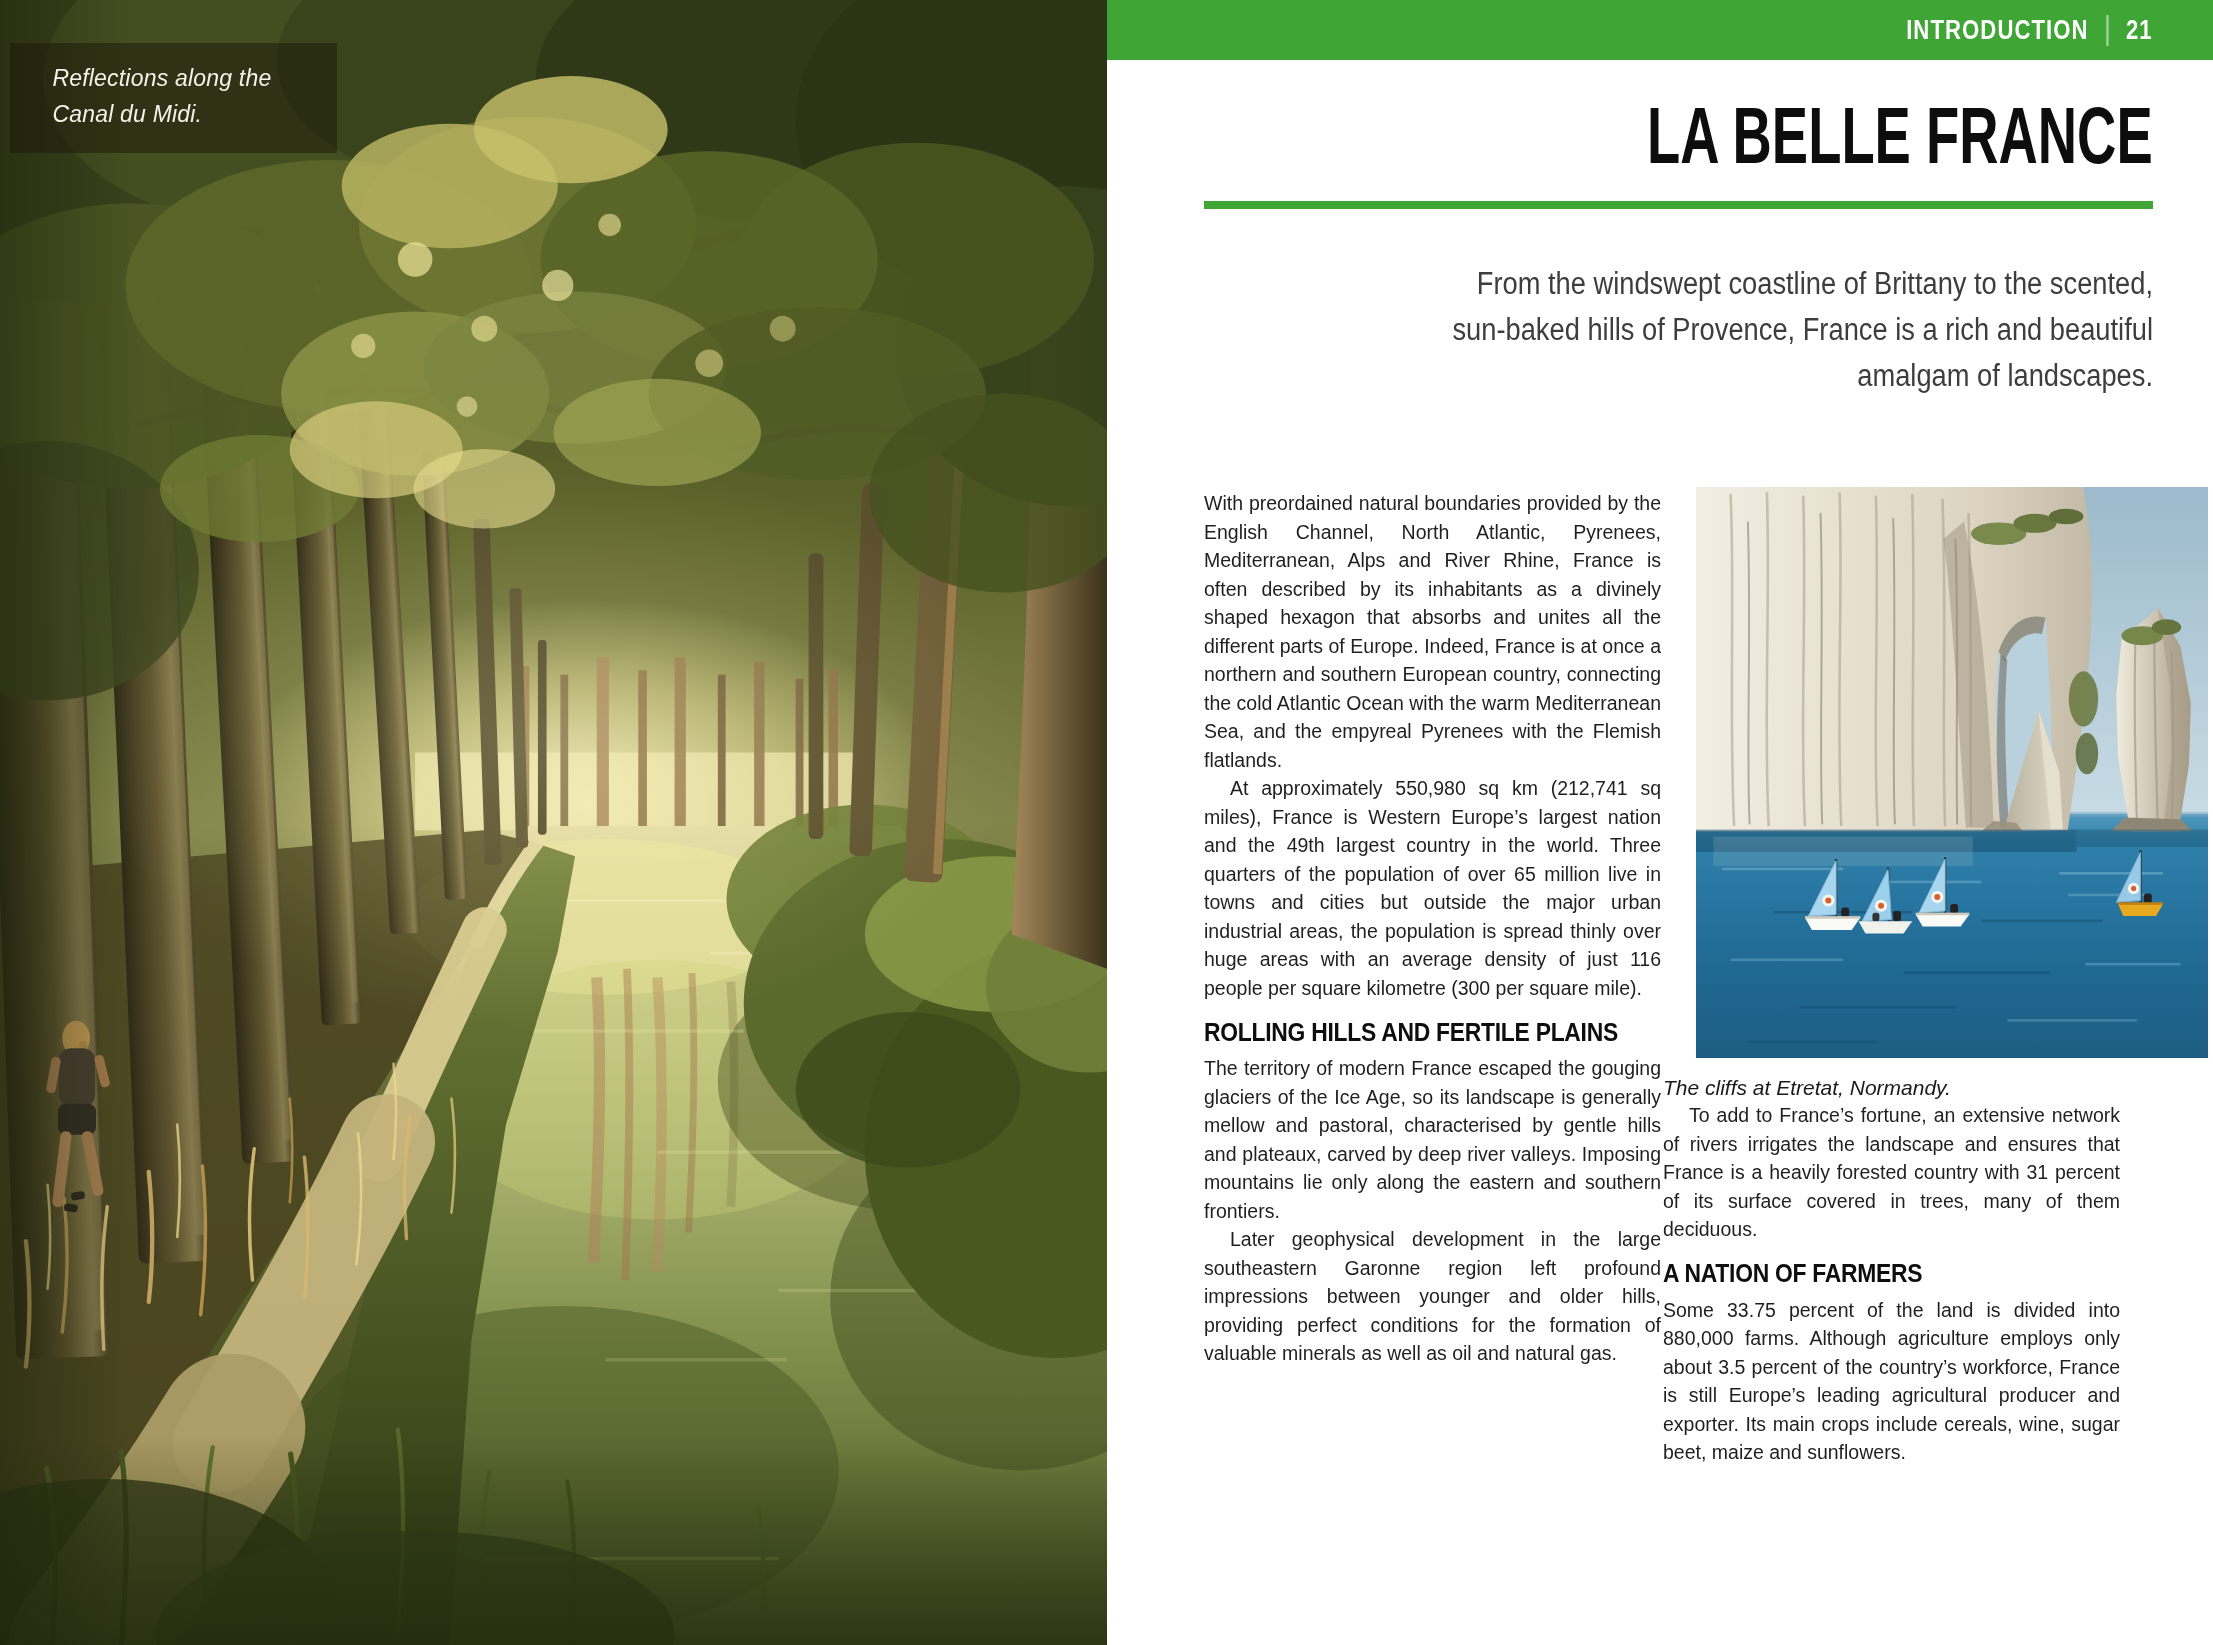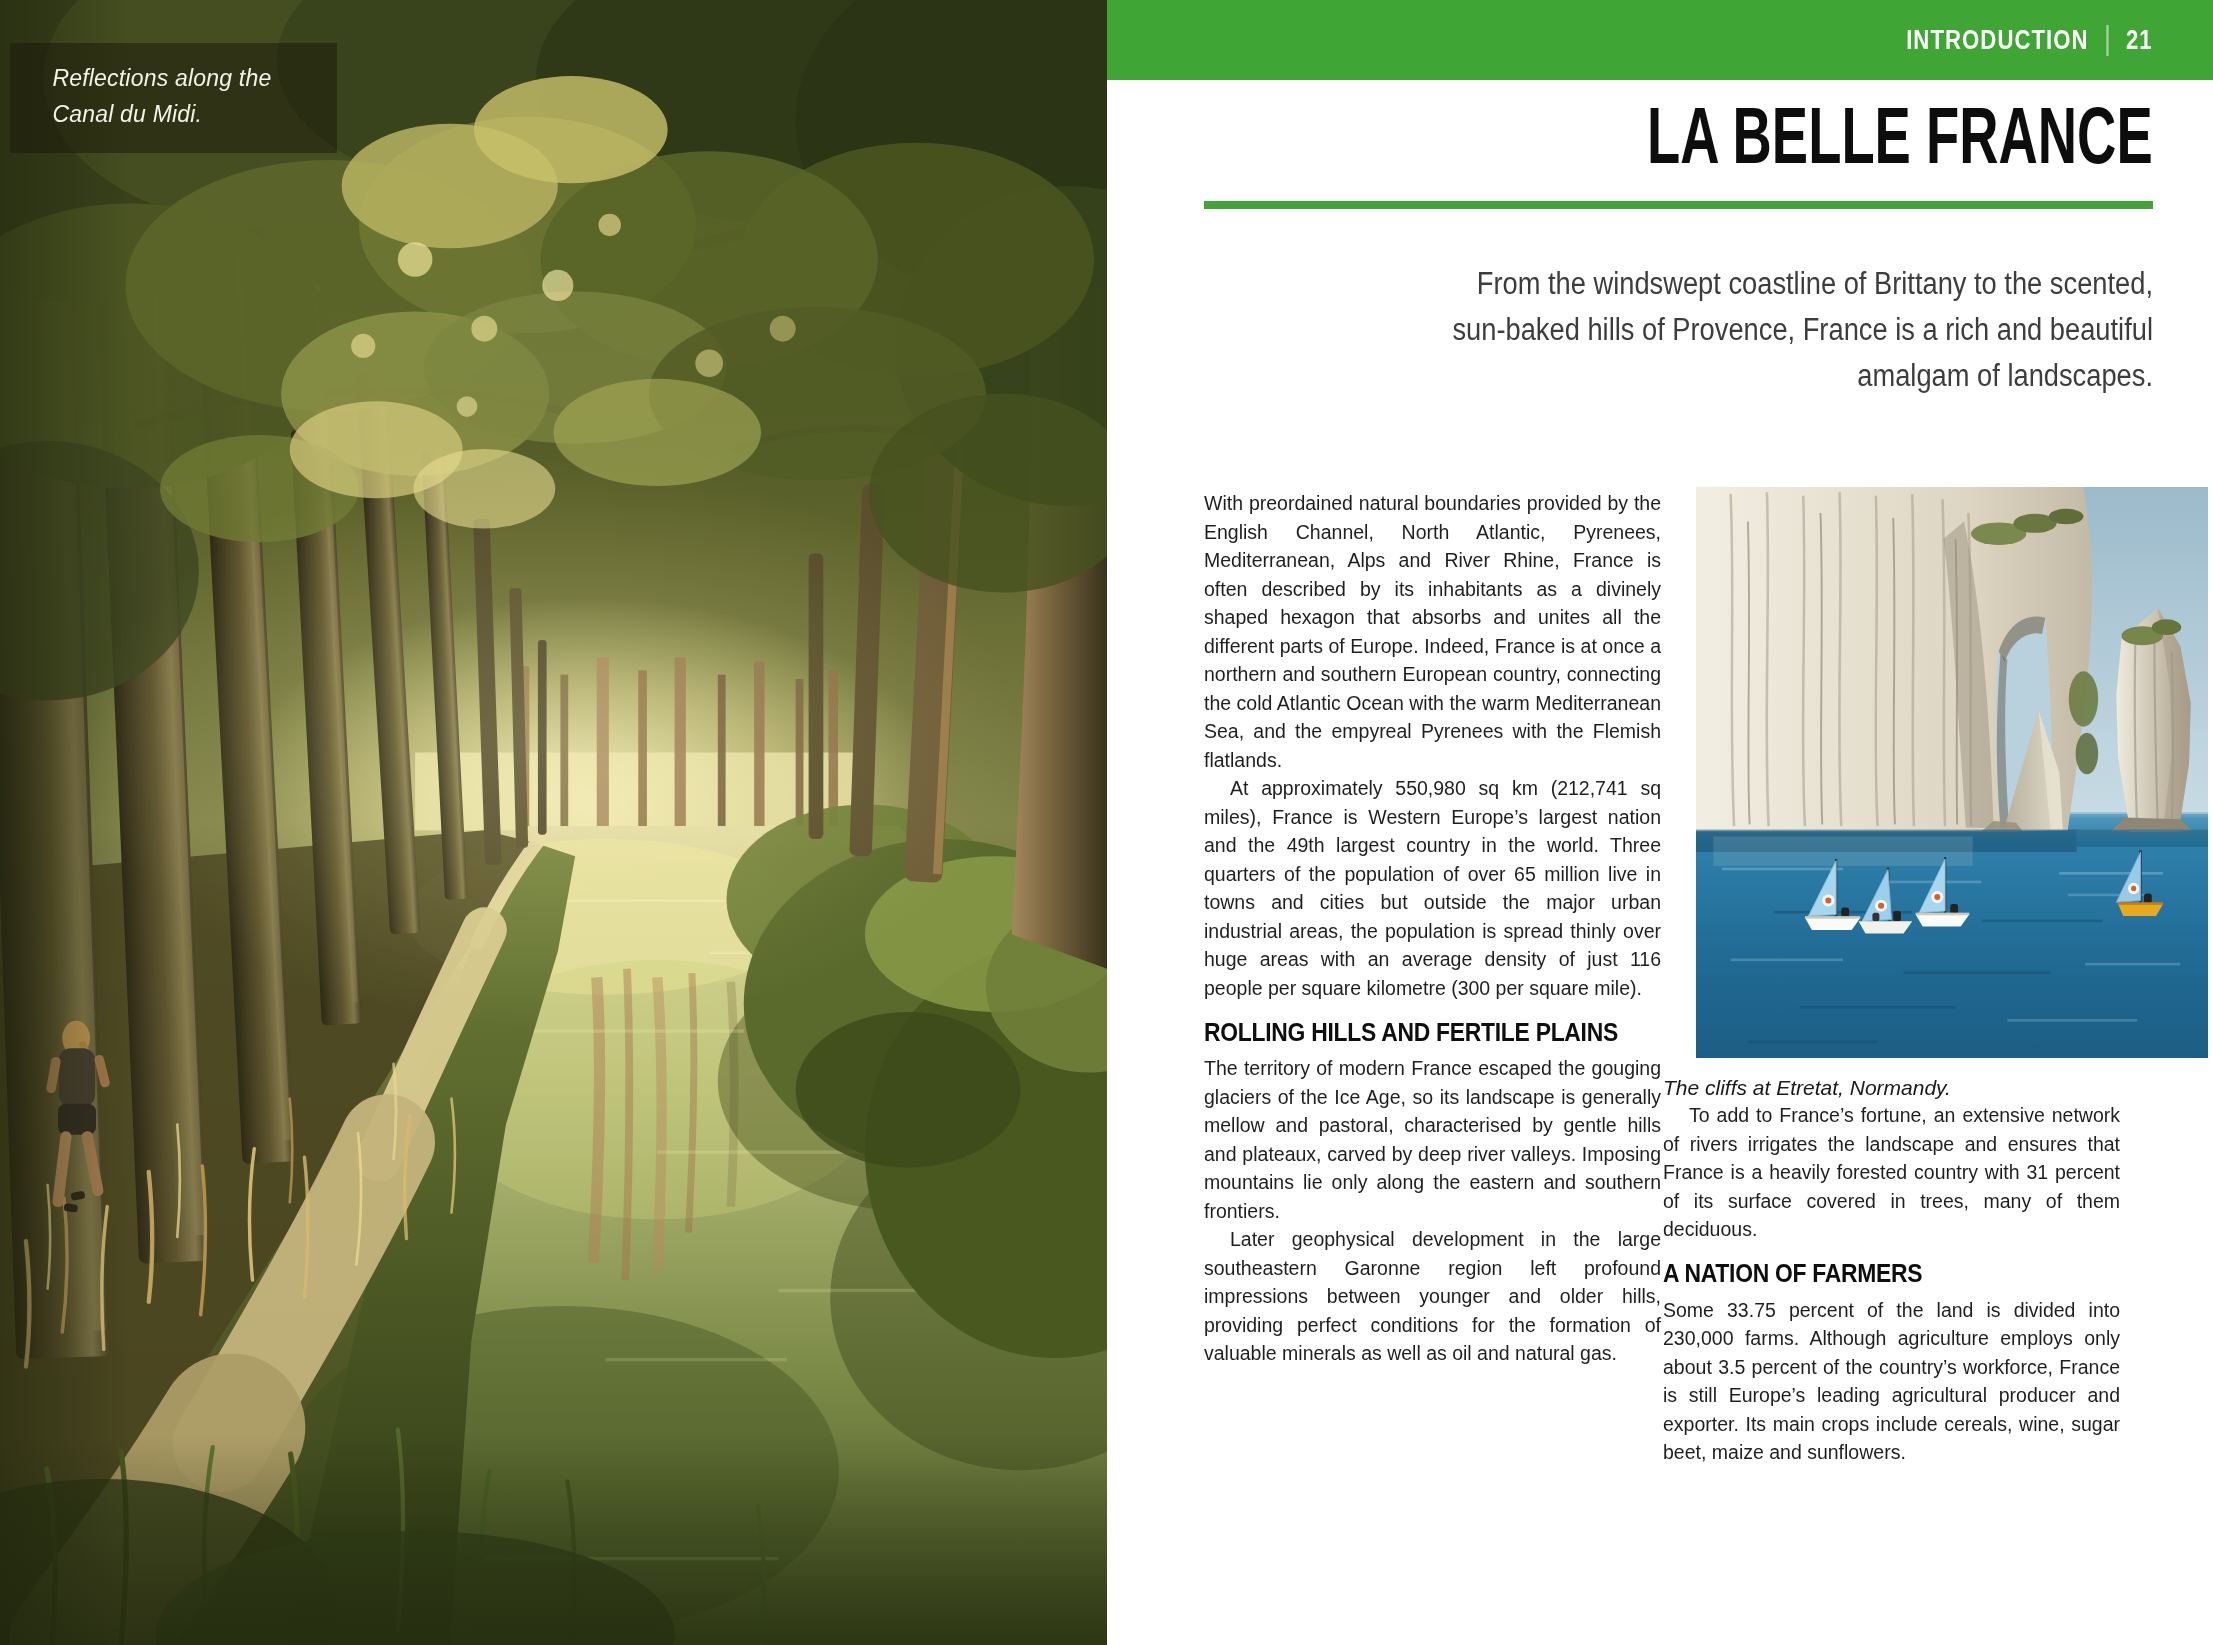--- a/index.html
+++ b/index.html
@@ -14,21 +14,21 @@
   .photo-caption-overlay {
     position:absolute; left:10.4px; top:43px; width:327px;
     background:rgba(26,24,10,0.52);
     padding:17.3px 26px 21px 42px;
     font-style:italic; font-size:23px; line-height:36px; color:#f4f3ea;
     letter-spacing:0.2px;
   }
   
   .page-right { position:absolute; left:1107px; top:0; width:1107px; height:1646px; background:#fff; }
   .green-bar {
-    position:absolute; top:0; left:0; right:0; height:80px; background:#3FA535;
+    position:absolute; top:0; left:0; right:0; height:60px; background:#3FA535;
     display:flex; align-items:center; justify-content:flex-end; padding-right:61px;
   }
   .green-bar-inner { display:flex; align-items:center; transform:scaleX(0.82); transform-origin:100% 50%; }
   .section-label, .page-number {
     color:#fff; font-weight:bold; font-size:27px; letter-spacing:1.3px; white-space:nowrap;
   }
   .header-sep { width:3.5px; height:31px; background:rgba(255,255,255,0.5); margin:0 21px; }
   .page-title {
     position:absolute; top:91px; right:61px; white-space:nowrap;
     font-size:80px; line-height:90px; font-weight:bold; color:#0d0d0d;
@@ -463,18 +463,18 @@
           <path d="M2,62 L54,62 L46,76 L8,76 Z" fill="#e8a81f"></path>
           <rect x="2" y="60" width="52" height="3" fill="#c27f12"></rect>
         </g>
       </svg>
     </figure>
 
     <div class="col col-right-text">
       <p class="etretat-caption">The cliffs at Etretat, Normandy.</p>
       <p class="indent">To add to France’s fortune, an extensive network of rivers irrigates the landscape and ensures that France is a heavily forested country with 31 percent of its surface covered in trees, many of them deciduous.</p>
       <h2>A NATION OF FARMERS</h2>
-      <p>Some 33.75 percent of the land is divided into 230,000 farms. Although agriculture employs only about 3.5 percent of the country’s workforce, France is still Europe’s leading agricultural producer and exporter. Its main crops include cereals, wine, sugar beet, maize and sunflowers.</p>
+      <p>Some 33.75 percent of the land is divided into 880,000 farms. Although agriculture employs only about 3.5 percent of the country’s workforce, France is still Europe’s leading agricultural producer and exporter. Its main crops include cereals, wine, sugar beet, maize and sunflowers.</p>
     </div>
 
   </section>
 </div>
 
 
 </body></html>

